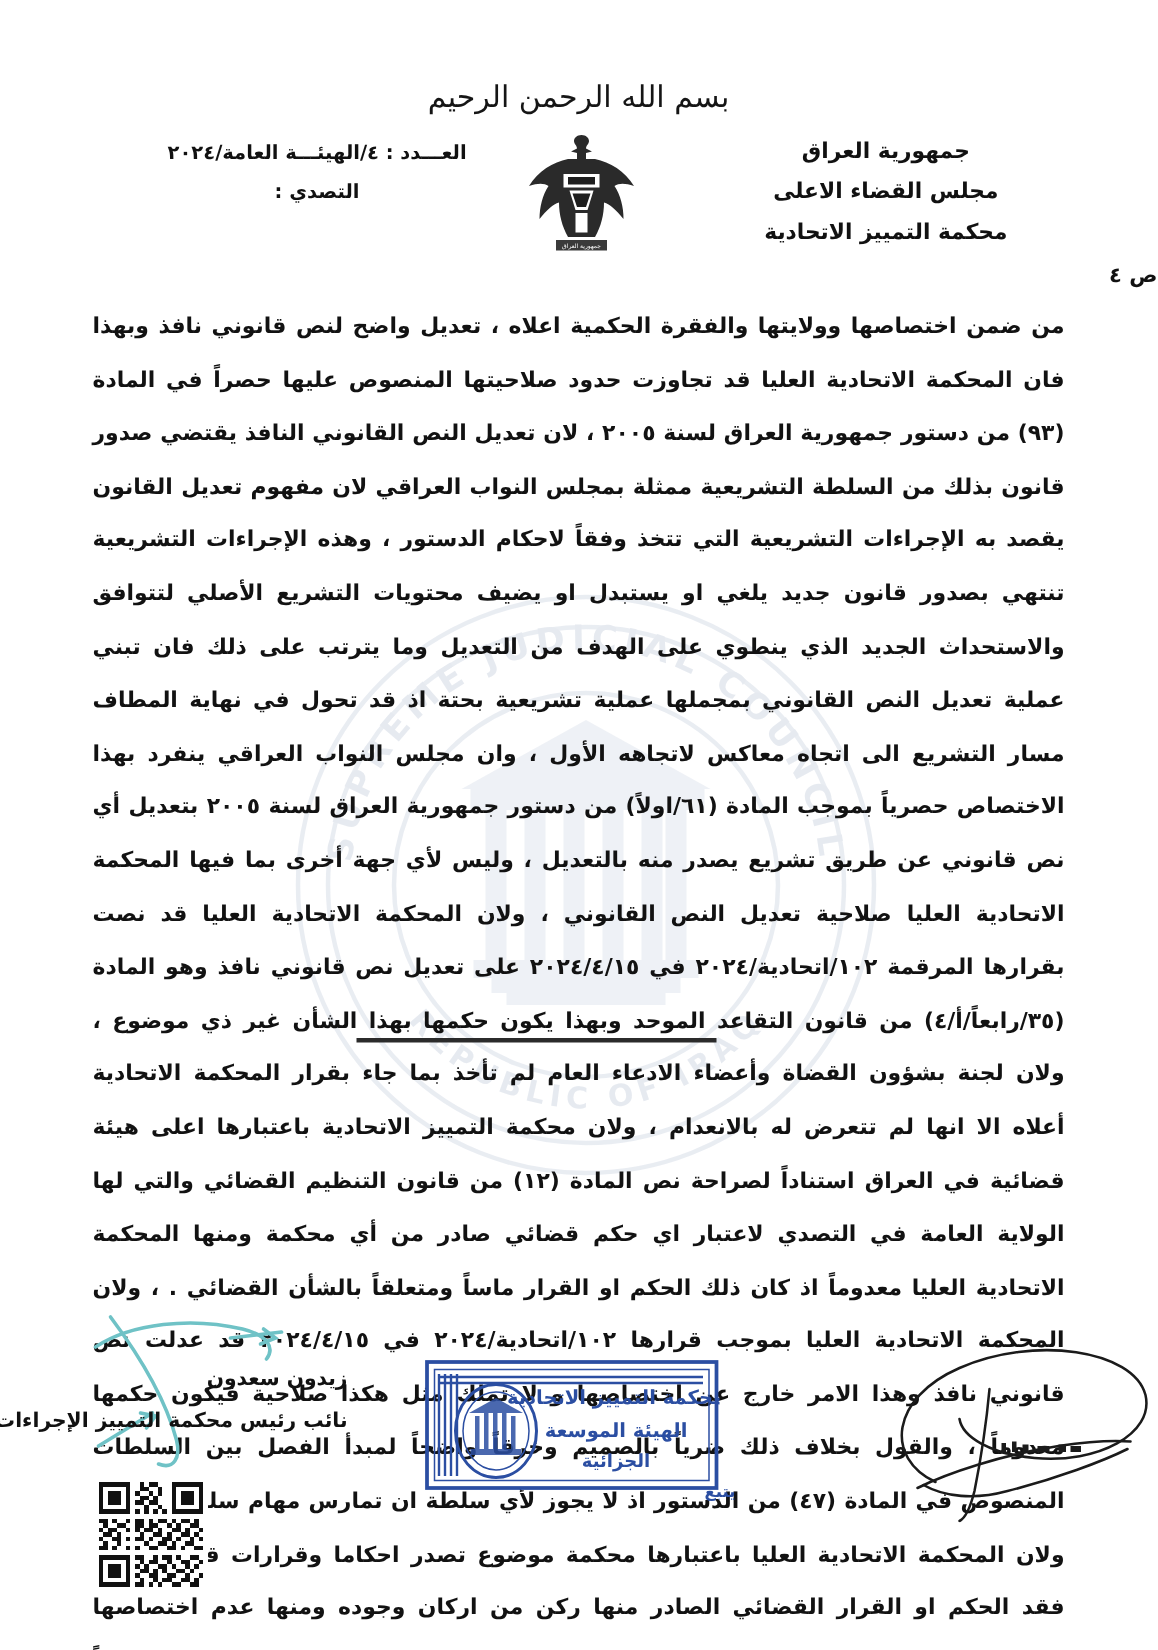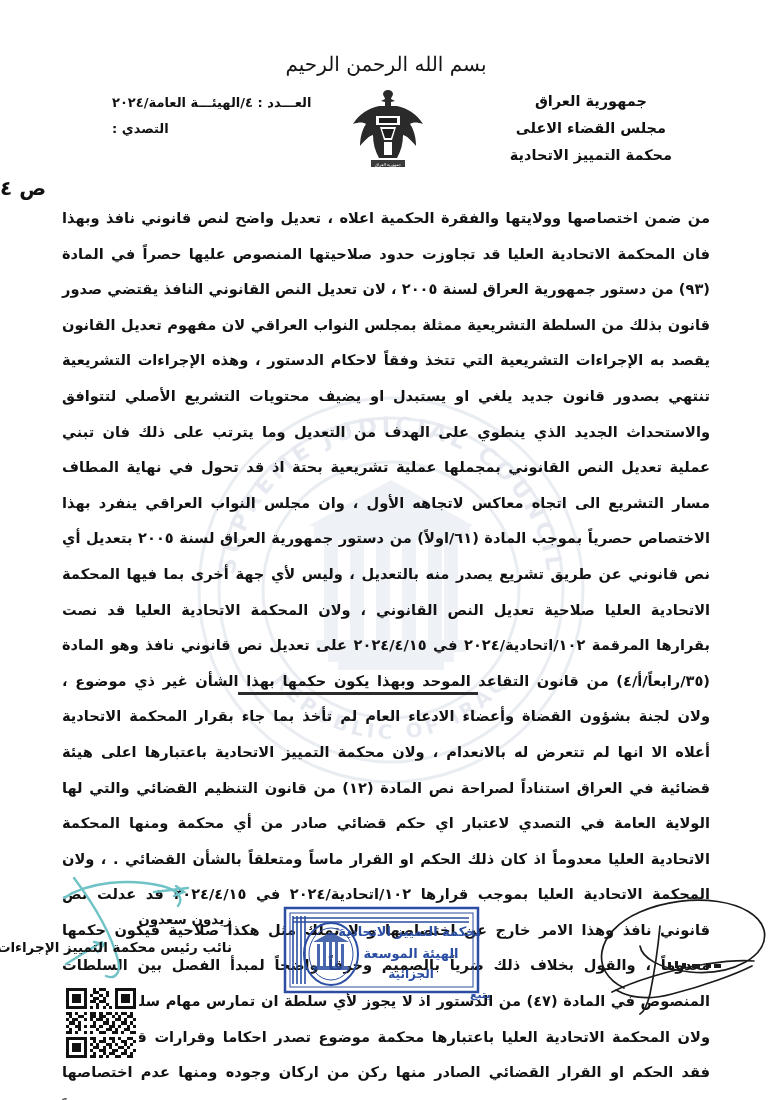--- a/index.html
+++ b/index.html
@@ -61,35 +61,35 @@
     font-size: 14.5px;
     font-weight: bold;
     z-index: 3;
   }
   .org-block div { white-space: nowrap; }
 
   .ref-block {
     position: absolute;
     left: 112px;
     top: 90px;
-    text-align: left;
+    text-align: center;
     line-height: 2.0;
     font-size: 13px;
     font-weight: bold;
     z-index: 3;
     direction: rtl;
   }
   .ref-block div { white-space: nowrap; }
 
   .page-marker {
     position: absolute;
     top: 176px;
     left: 0; right: 0;
-    text-align: left;
-    font-size: 20px;
+    text-align: right;
+    font-size: 14px;
     font-weight: bold;
     z-index: 3;
   }
 
   
   .body-text {
     position: absolute;
     top: 200px;
     right: 62px;
     left: 62px;

